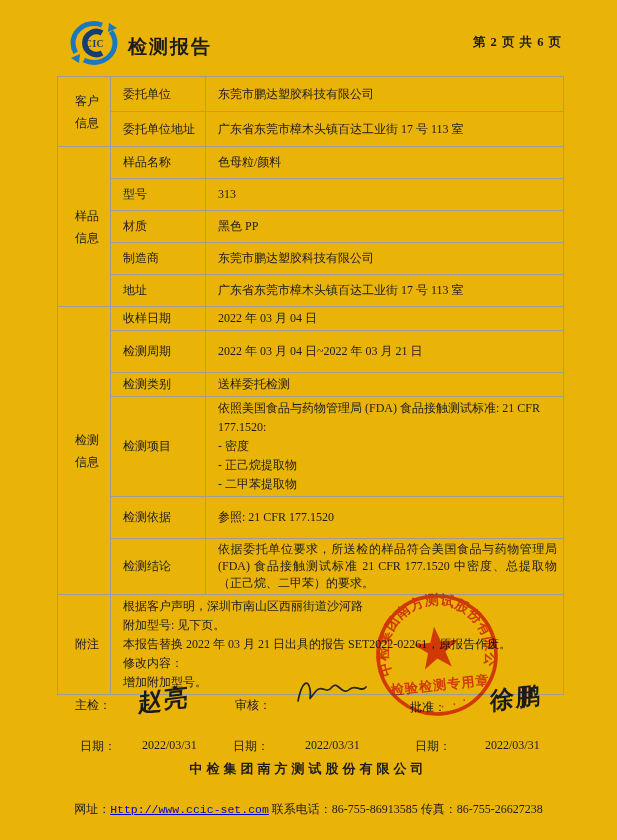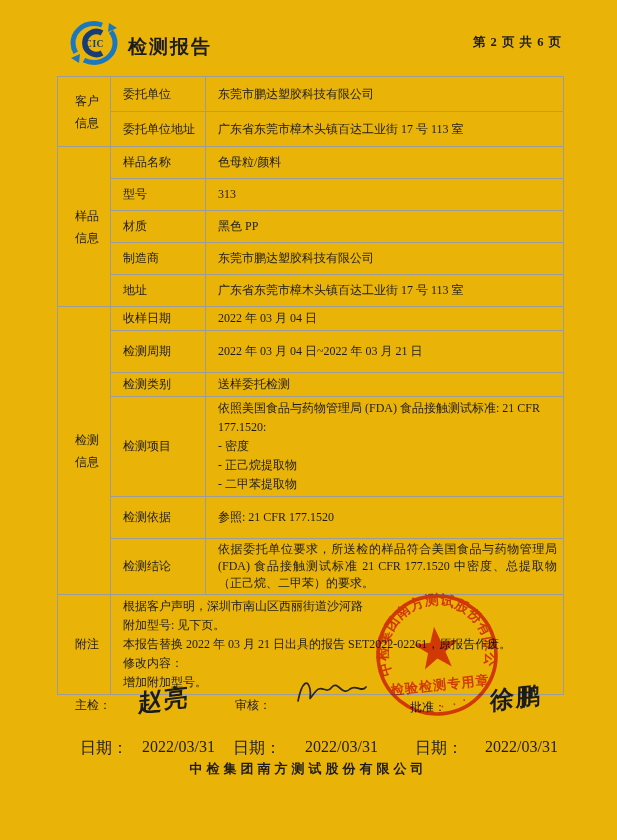--- a/index.html
+++ b/index.html
@@ -45,21 +45,21 @@
   .concl { line-height:15.8px; text-align:justify; }
 
   
   .abs { position:absolute; }
   .role { font-size:12px;text-align:center; }
   .sig-name {
     font-size:24px; font-weight:bold; color:#1b1b1b;
     transform:rotate(-7deg) skewX(-8deg);
     display:inline-block; letter-spacing:2px;
   }
-  .date-lbl, .date-val { font-size:16px; }
+  .date-lbl, .date-val { font-size:12px; }
 
   
   .stamp {
     position:absolute; left:374px; top:592px; width:126px; height:126px;
     mix-blend-mode:multiply; opacity:0.9;
     transform:rotate(-6deg);
     pointer-events:none;
   }
 
   
@@ -198,14 +198,17 @@
     </text>
     <text x="62" y="96" font-size="13" font-weight="bold" fill="#e03e36" text-anchor="middle" letter-spacing="1" font-family="Liberation Serif, serif">检验检测专用章</text>
     <circle cx="40" cy="109" r="0.9" fill="#e03e36"></circle>
     <circle cx="50" cy="112" r="0.9" fill="#e03e36"></circle>
     <circle cx="62" cy="113" r="0.9" fill="#e03e36"></circle>
     <circle cx="74" cy="112" r="0.9" fill="#e03e36"></circle>
     <circle cx="84" cy="109" r="0.9" fill="#e03e36"></circle>
   </svg>
 
   <div class="foot foot-co abs">中检集团南方测试股份有限公司</div>
+  <div class="foot foot-line2 abs">
+    <span>网址：</span><a class="link" href="#">Http://www.ccic-set.com</a><span> 联系电话：</span><span>86-755-86913585</span><span> 传真：</span><span>86-755-26627238</span>
+  </div>
 
 </div>
 
 </body></html>

